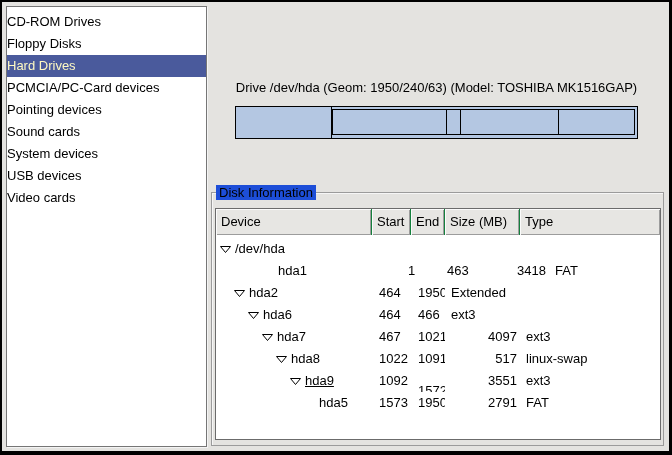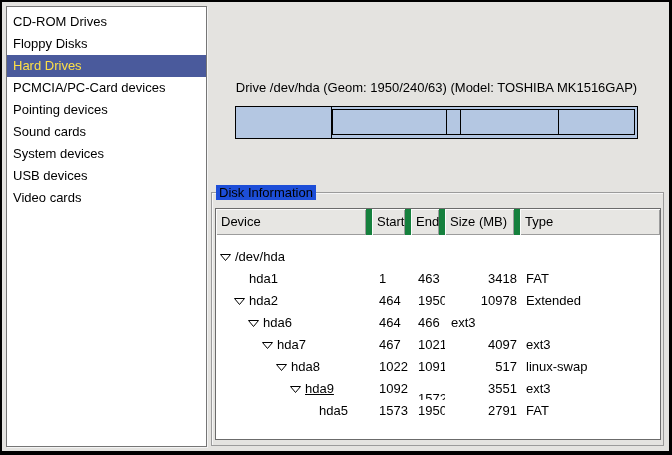--- a/index.html
+++ b/index.html
@@ -15,24 +15,24 @@
   }
   
   .sidebar {
     position:absolute; left:4px; top:4px; width:201px; height:441px;
     background:#fff;
     border:1px solid #767676;
     box-shadow:1px 1px 0 #f4f4f4;
     padding-top:4px;
   }
   .sidebar-item {
-    height:22px; line-height:22px; padding-left:6px;
+    height:22px; line-height:22px; 
     white-space:nowrap; cursor:default;
   }
-  .sidebar-item.selected { color:#fde047; }
+  .sidebar-item.selected { color:#fef9c3; }
   
   .drive-title {
     position:absolute; left:233px; top:78px; width:403px; height:17px;
     text-align:center; white-space:nowrap;
   }
   .part-bar {
     position:absolute; left:233px; top:104px; width:403px; height:33px;
     border:1px solid #000;
   }
   .part-divider { position:absolute; top:0; bottom:0; width:1px; background:#000; }
@@ -51,25 +51,25 @@
   
   .disk-table {
     position:absolute; left:3px; top:15px; width:446px; height:232px;
     background:#fff; border:1px solid #6b6b6b; overflow:hidden;
   }
   .thead { display:flex; height:26px; border-bottom:1px solid #6e6e6e; }
   .th {
     background:#e7e6e3; height:26px; line-height:25px;
     padding-left:5px; white-space:nowrap; overflow:hidden;
     box-shadow:inset 1px 1px 0 #fbfbfb, inset -1px -1px 0 #9c9c9c;
-    border-right:6px solid #15803d;
+    border-right:1px solid #15803d;
     cursor:default; flex:none;
   }
   .th:last-child { border-right:none; flex:1 1 auto; }
-  .tbody { padding-top:11px; }
+  .tbody { padding-top:3px; }
   .tr { display:flex; height:22px; line-height:22px; }
   .td { flex:none; white-space:nowrap; overflow:hidden; }
   .td-device { display:flex; align-items:center; padding-left:4px; }
   .indent-spacer { flex:none; height:1px; }
   .expander-slot { flex:none; width:15px; display:flex; align-items:center; }
   .td-start, .td-end { padding-left:7px; }
   .td-size { text-align:right; padding-right:3px; }
   .td-type { padding-left:6px; }
 </style>
 </head>
@@ -120,21 +120,21 @@
                 </svg>
               </span>
               <span>/dev/hda</span>
             </div>
             <div class="td td-start" style="width: 39px;"></div>
             <div class="td td-end" style="width: 34px;"></div>
             <div class="td td-size" style="width: 75px;"></div>
             <div class="td td-type" style="width: 142px;"></div>
           </div>
           <div class="tr">
-            <div class="td td-device" style="width: 156px;">
+            <div class="td td-device" style="width: 156px; margin-left: 29px;">
               <span class="indent-spacer" style="width: 14px;"></span>
               <span class="expander-slot"></span>
               <span>hda1</span>
             </div>
             <div class="td td-start" style="width: 39px;">1</div>
             <div class="td td-end" style="width: 34px;">463</div>
             <div class="td td-size" style="width: 75px;">3418</div>
             <div class="td td-type" style="width: 142px;">FAT</div>
           </div>
           <div class="tr">
@@ -142,21 +142,20 @@
               <span class="indent-spacer" style="width: 14px;"></span>
               <span class="expander-slot">
                 <svg width="11" height="9" viewBox="0 0 11 9">
                   <polygon points="0.5,1.5 10.5,1.5 5.5,7.5" fill="#ffffff" stroke="#000000" stroke-width="1"></polygon>
                 </svg>
               </span>
               <span>hda2</span>
             </div>
             <div class="td td-start" style="width: 39px;">464</div>
             <div class="td td-end" style="width: 34px;">1950</div>
-            <div class="td td-size" style="width: 75px;">10978</div>
             <div class="td td-type" style="width: 142px;">Extended</div>
           </div>
           <div class="tr">
             <div class="td td-device" style="width: 156px;">
               <span class="indent-spacer" style="width: 28px;"></span>
               <span class="expander-slot">
                 <svg width="11" height="9" viewBox="0 0 11 9">
                   <polygon points="0.5,1.5 10.5,1.5 5.5,7.5" fill="#ffffff" stroke="#000000" stroke-width="1"></polygon>
                 </svg>
               </span>

